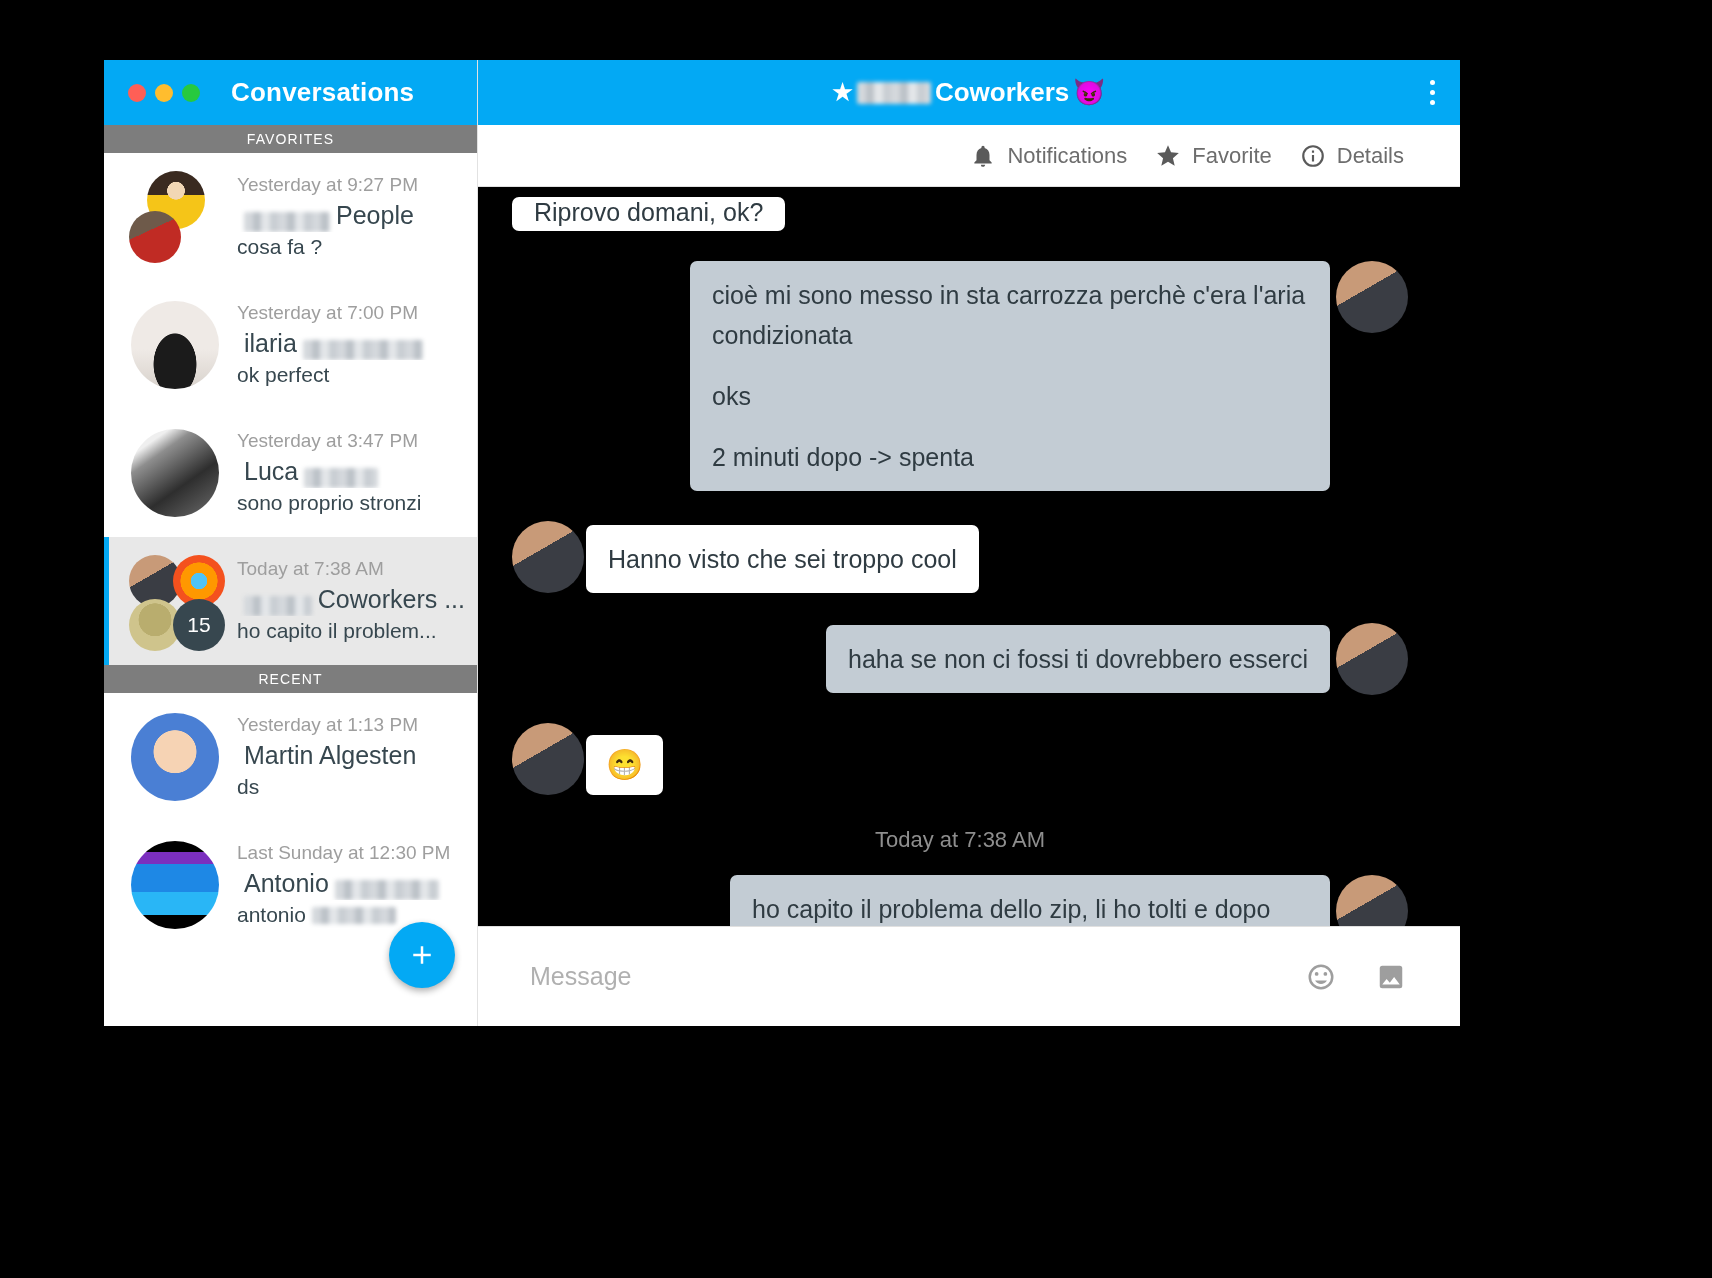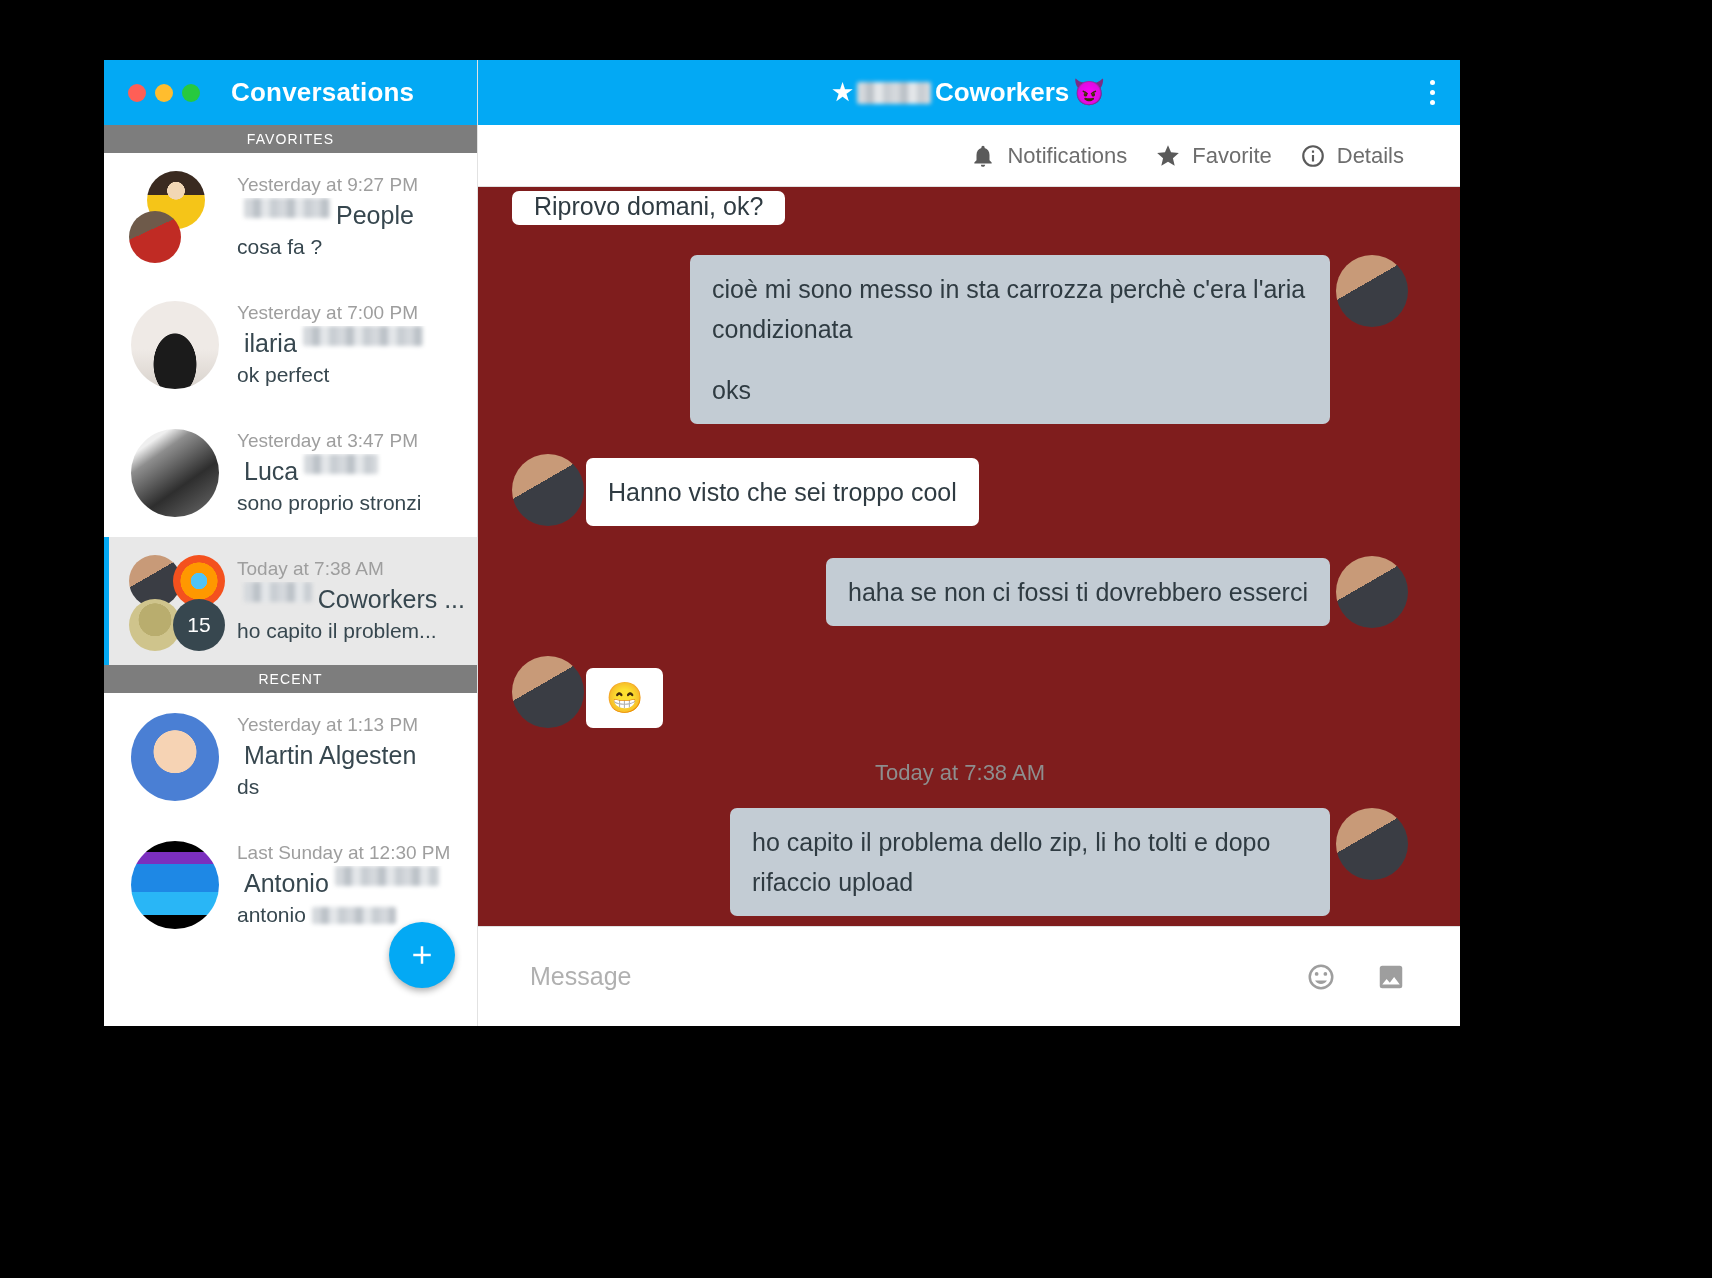--- a/index.html
+++ b/index.html
@@ -85,21 +85,21 @@
     font-size: 21px;
   }
   .conv-text { flex: 1; min-width: 0; }
   .conv-time {
     color: #9e9e9e; font-size: 19px; line-height: 26px;
     white-space: nowrap; overflow: hidden;
   }
   .conv-name {
     color: #37474f; font-size: 25px; line-height: 34px;
     white-space: nowrap; overflow: hidden;
-    display: flex; align-items: flex-start; gap: 6px; padding-left: 7px;
+    display: flex; align-items: flex-end; gap: 6px; padding-left: 7px;
   }
   .conv-preview {
     color: #37474f; font-size: 21px; line-height: 30px;
     white-space: nowrap; overflow: hidden;
     display: flex; align-items: center; gap: 6px;
   }
   .redact {
     display: inline-block; height: 20px; vertical-align: middle;
     border-radius: 2px;
     background:
@@ -156,22 +156,22 @@
   }
   .toolbar-btn {
     display: flex; align-items: center; gap: 11px;
     color: #6d6d6d; font-size: 22px;
     background: none; border: none; cursor: pointer;
     font-family: inherit;
   }
   .toolbar-btn svg { width: 26px; height: 26px; fill: #5a5a5a; }
 
   #messages {
-    flex: 1; background: #7f1d1d;
-    padding: 6px 52px 14px 34px;
+    flex: 1; background: #000000;
+    padding: 12px 52px 14px 34px;
     overflow: hidden;
     display: flex; flex-direction: column;
   }
   .msg-row { display: flex; margin-bottom: 8px; align-items: flex-end; }
   .msg-row.incoming { justify-content: flex-start; }
   .msg-row.outgoing { justify-content: flex-end; align-items: flex-start; }
   .msg-avatar {
     width: 72px; height: 72px; min-width: 72px;
     border-radius: 50%; overflow: hidden; background-size: cover;
   }
@@ -394,20 +394,21 @@
     <div id="messages">
 
       <div class="msg-row incoming" style="margin-top:-2px;">
         <div class="msg-cut-top">Riprovo domani, ok?</div>
       </div>
 
       <div class="msg-row outgoing" style="margin-top:22px;">
         <div class="bubble out">
           <p>cioè mi sono messo in sta carrozza perchè c'era l'aria condizionata</p>
           <p>oks</p>
+          <p>2 minuti dopo -&gt; spenta</p>
         </div>
         <span class="msg-avatar ph-man-rock" style="margin-left:8px;"></span>
       </div>
 
       <div class="msg-row incoming" style="margin-top:22px;">
         <span class="msg-avatar ph-man-rock" style="margin-right:4px;"></span>
         <div class="bubble in">
           <p>Hanno visto che sei troppo cool</p>
         </div>
       </div>

